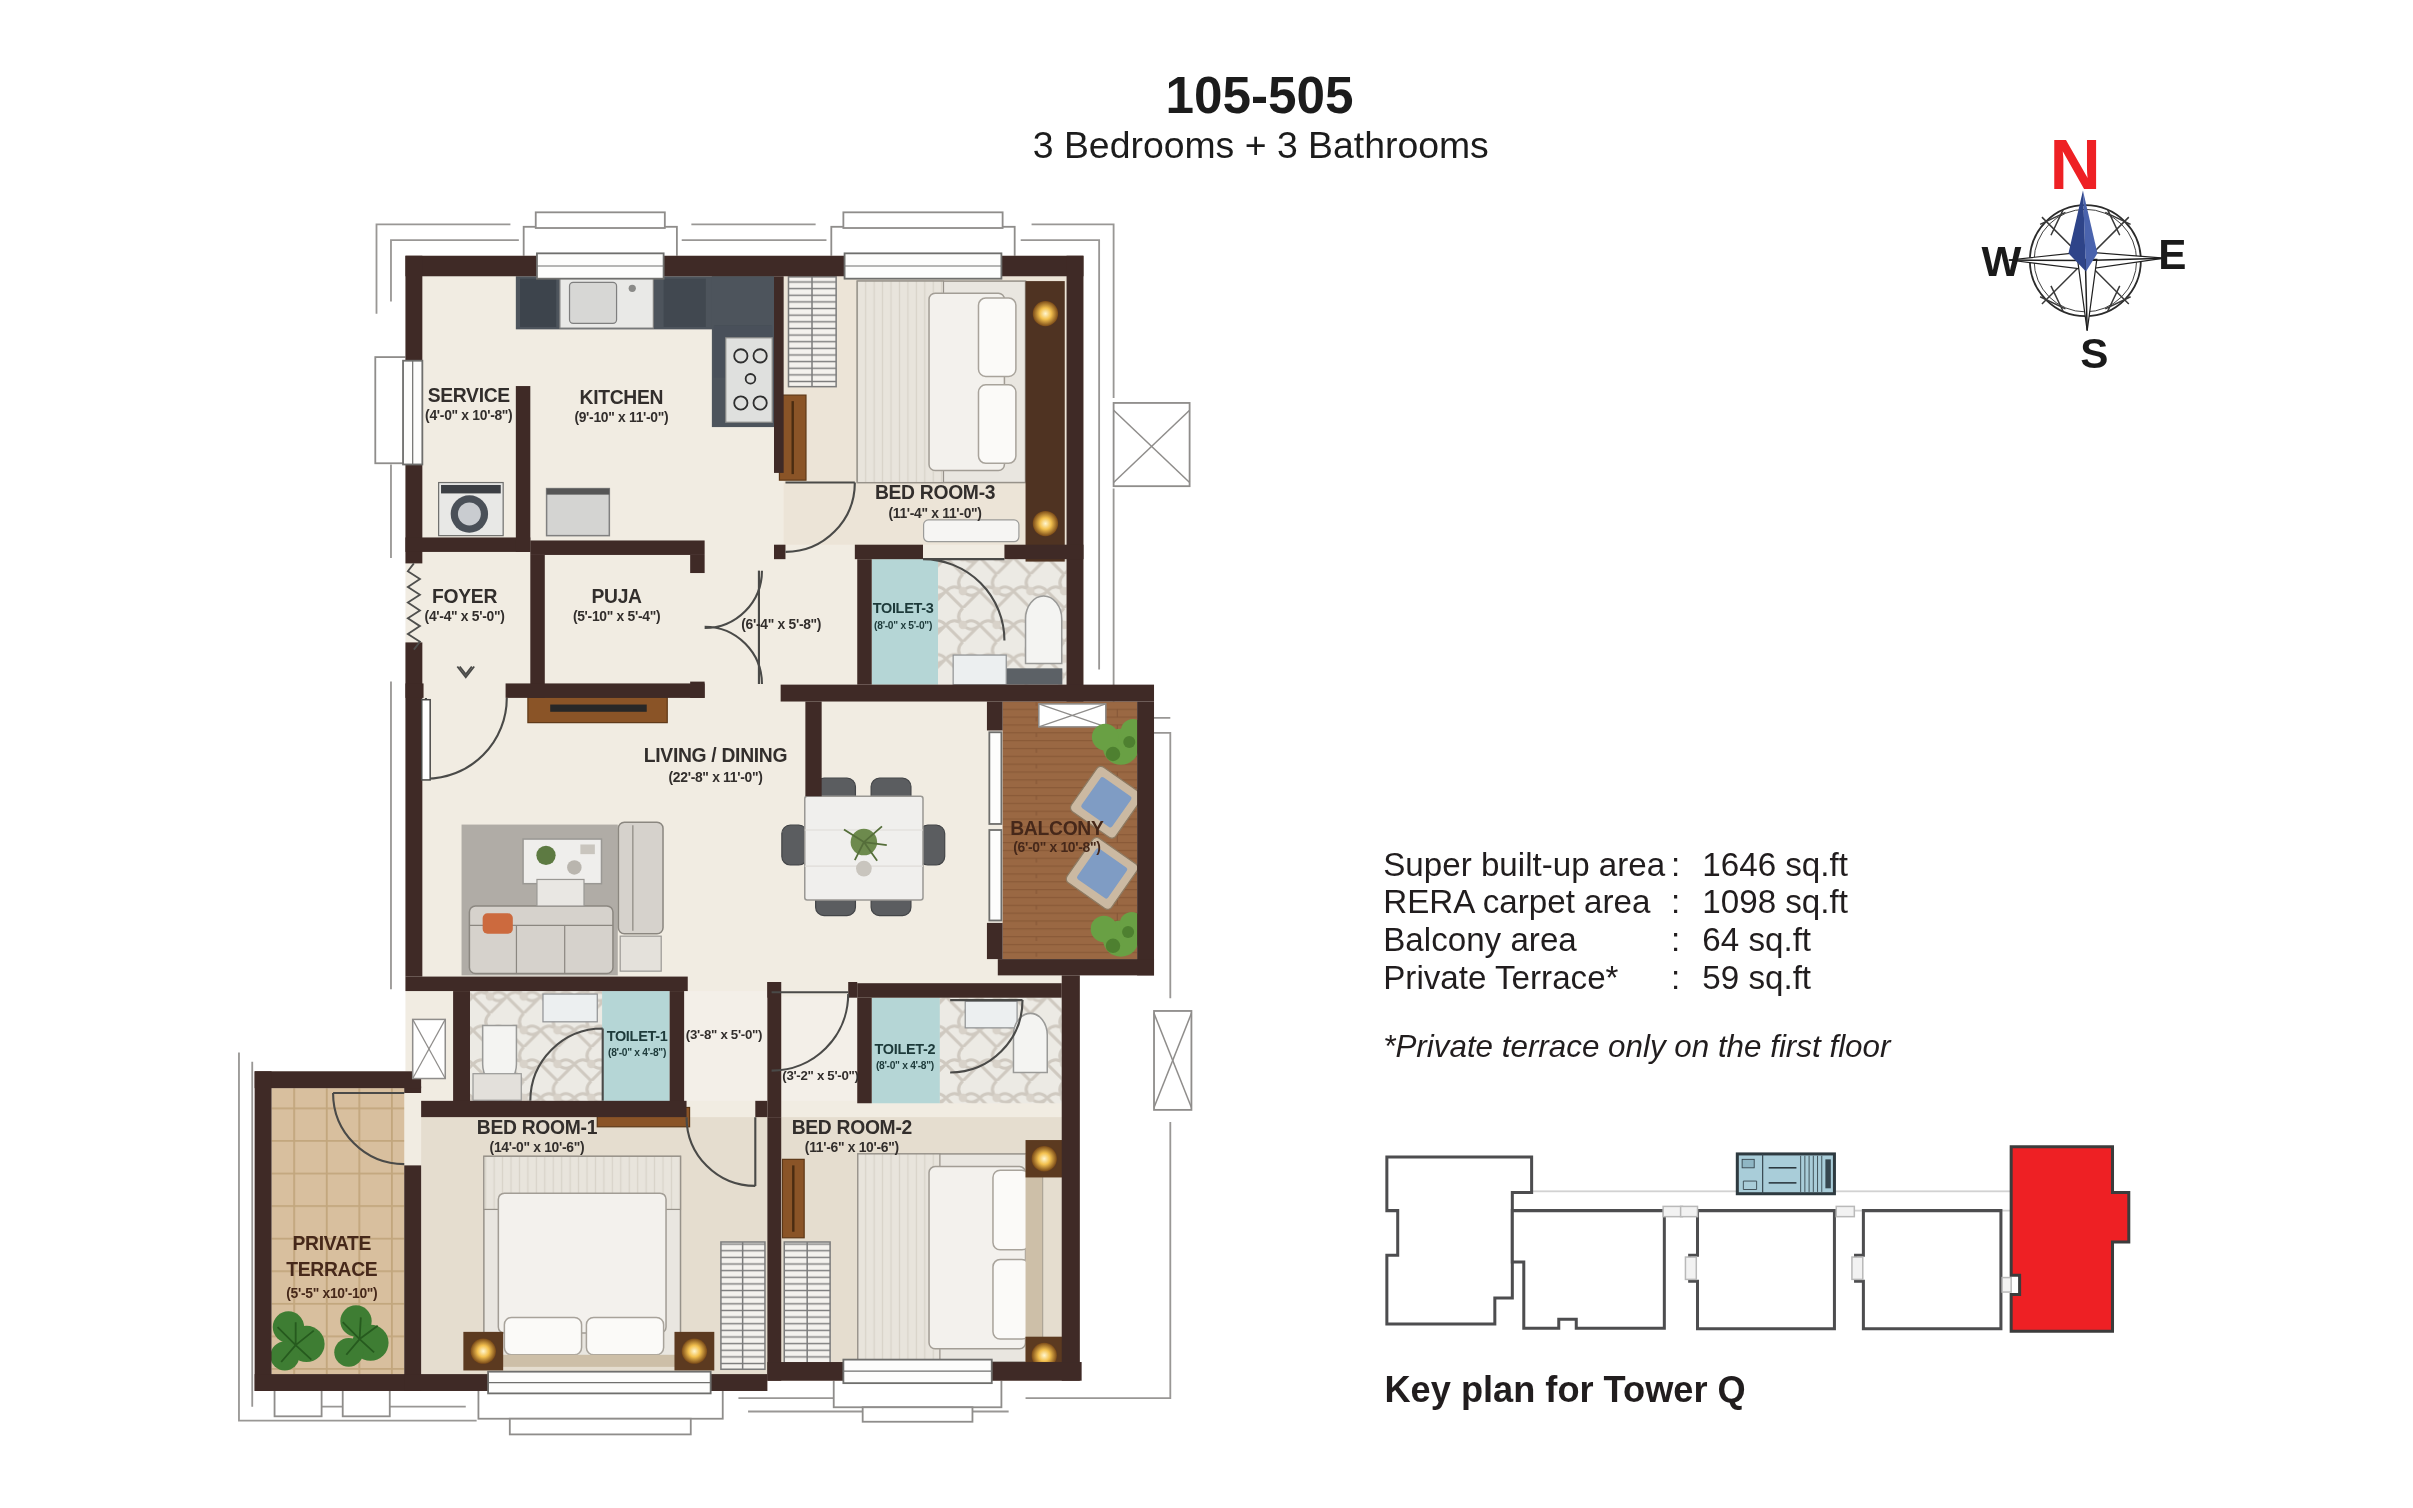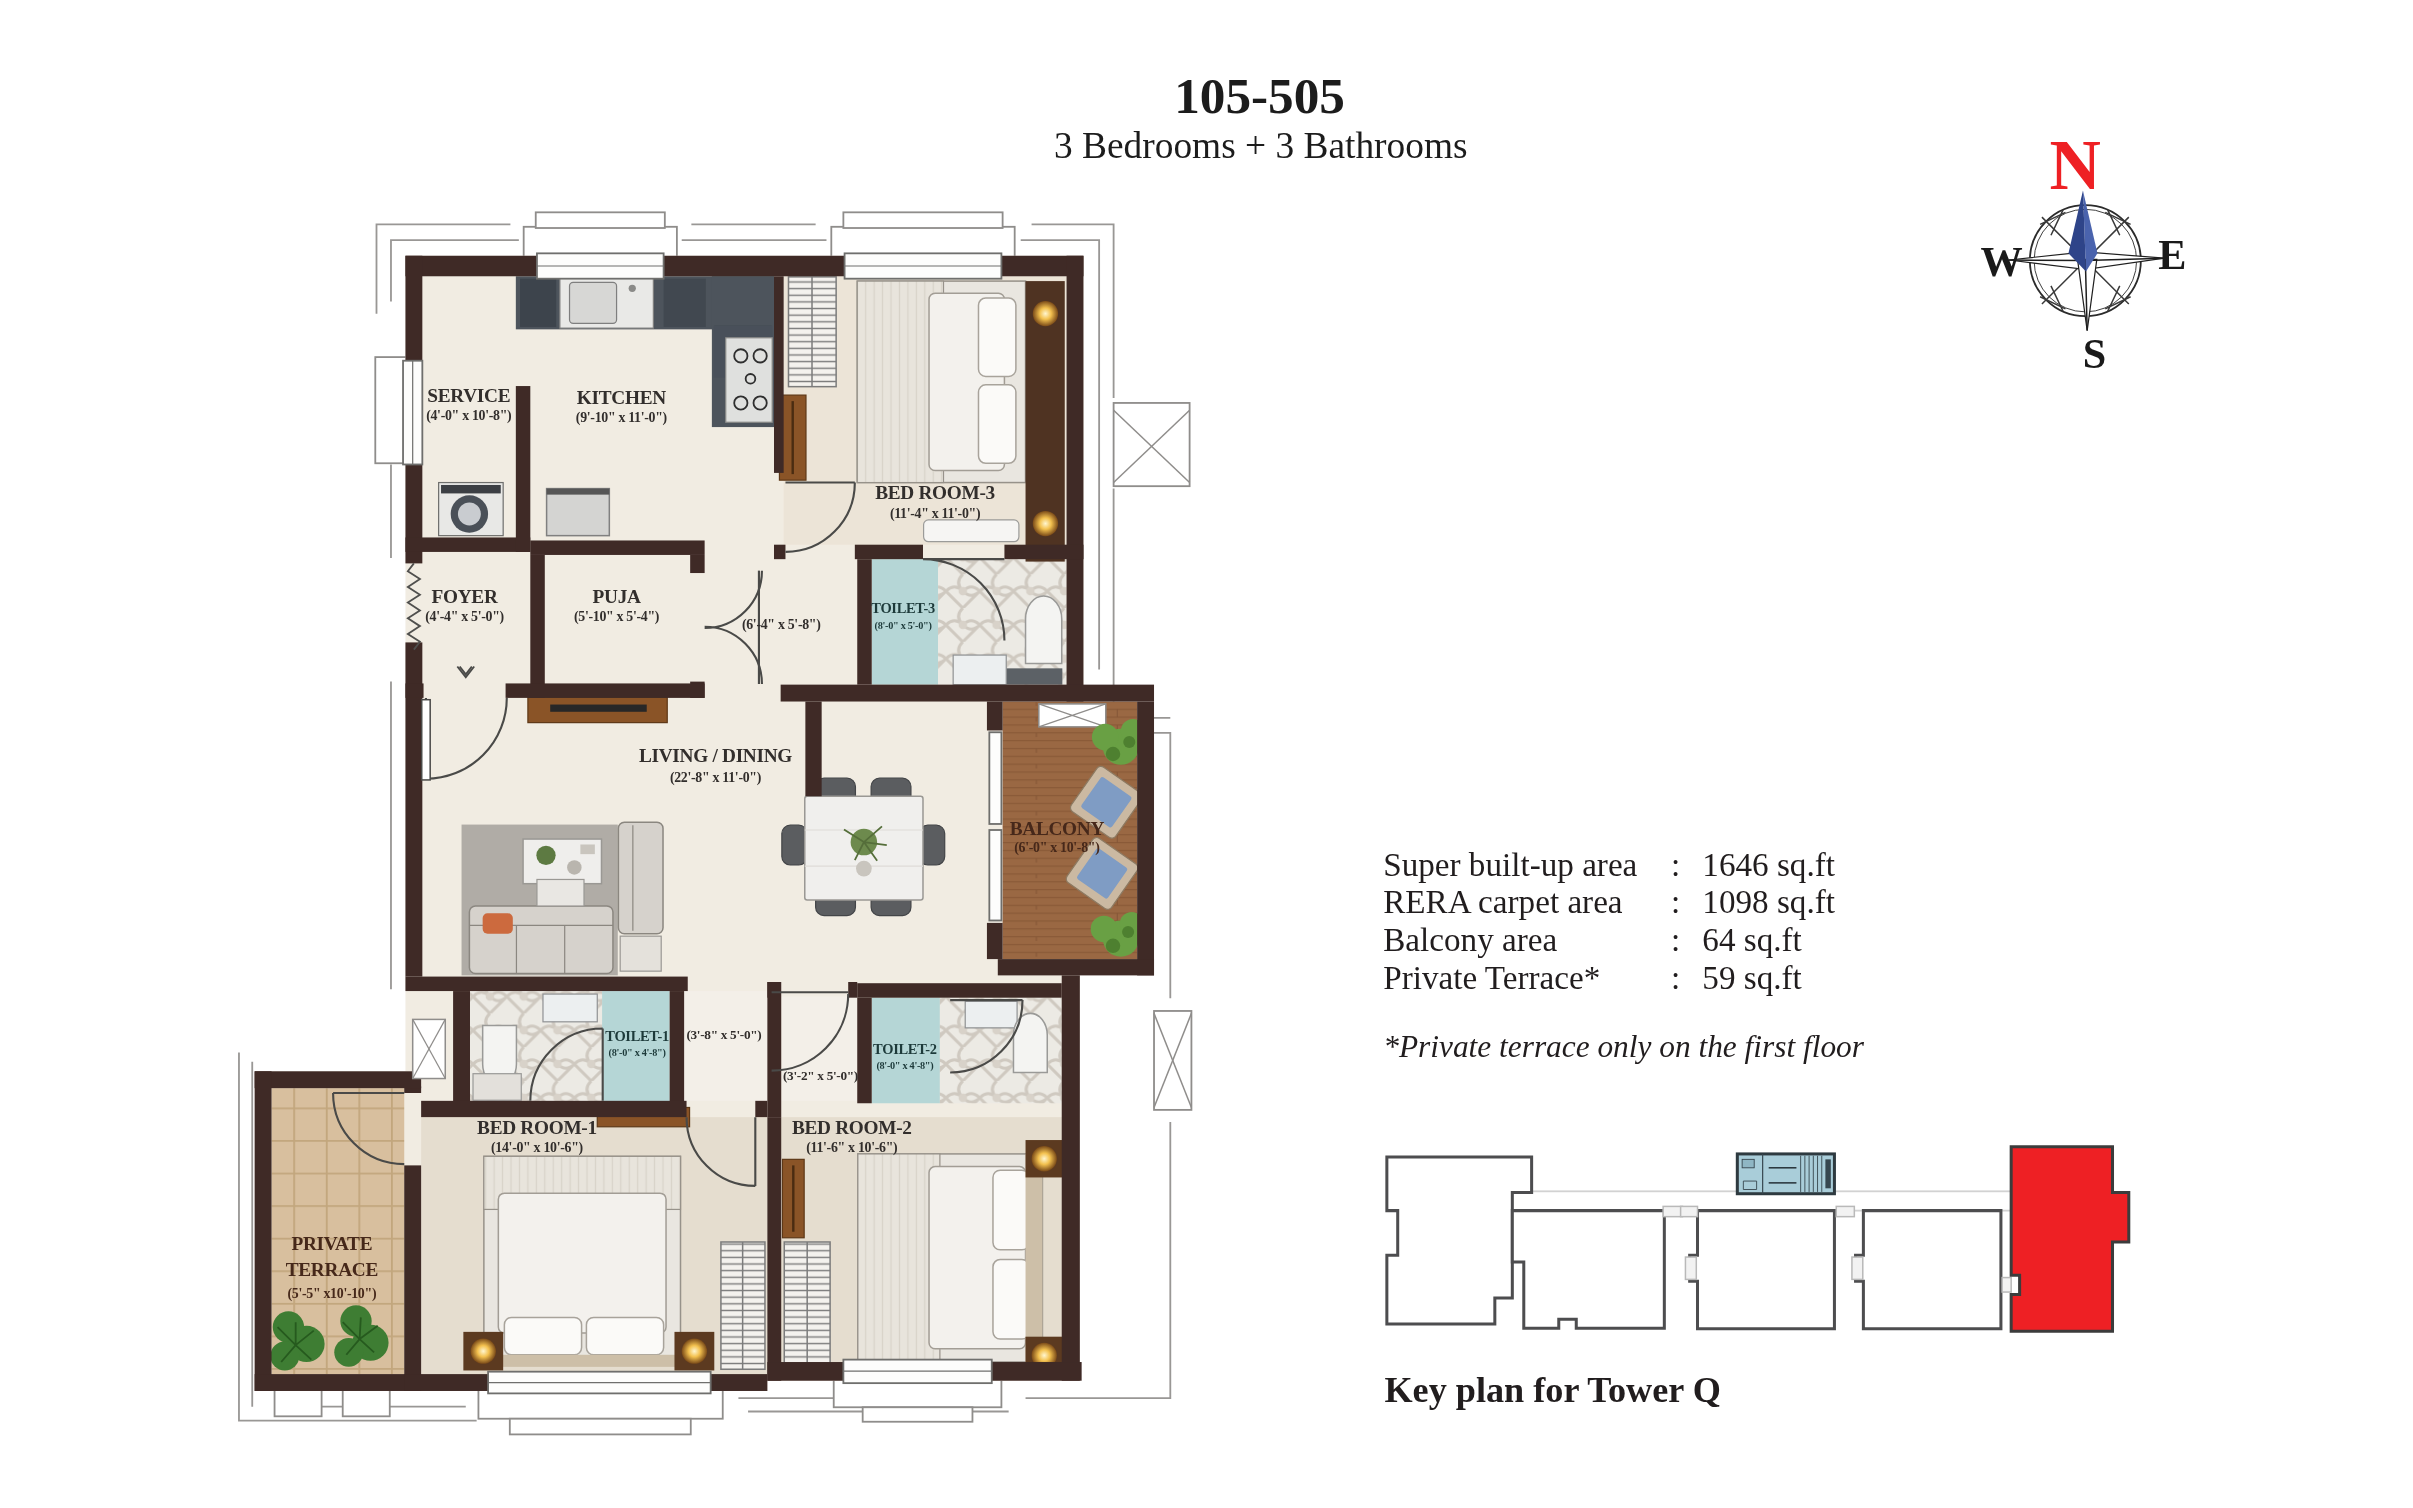--- a/index.html
+++ b/index.html
@@ -1,17 +1,17 @@
 <!DOCTYPE html>
 <html style="font-size:9.7px"><head>
 <meta charset="utf-8">
 <style>
   html,body{margin:0;padding:0;background:#fff;}
   #page{position:relative;width:2413px;height:1508px;background:#ffffff;overflow:hidden;
-        font-family:Liberation Serif, serif;}
+        font-family:Liberation Sans, sans-serif;}
   svg{position:absolute;top:0;left:0;}
 </style>
 </head>
 <body>
 <div id="page">
 <svg width="2413" height="1508" viewBox="0 0 4000 2500">
 
   <text x="2088" y="188" font-size="85" font-weight="bold" fill="#1c1c1c" text-anchor="middle">105-505</text>
   <text x="2090" y="262" font-size="62" fill="#1c1c1c" text-anchor="middle">3 Bedrooms + 3 Bathrooms</text>
 

